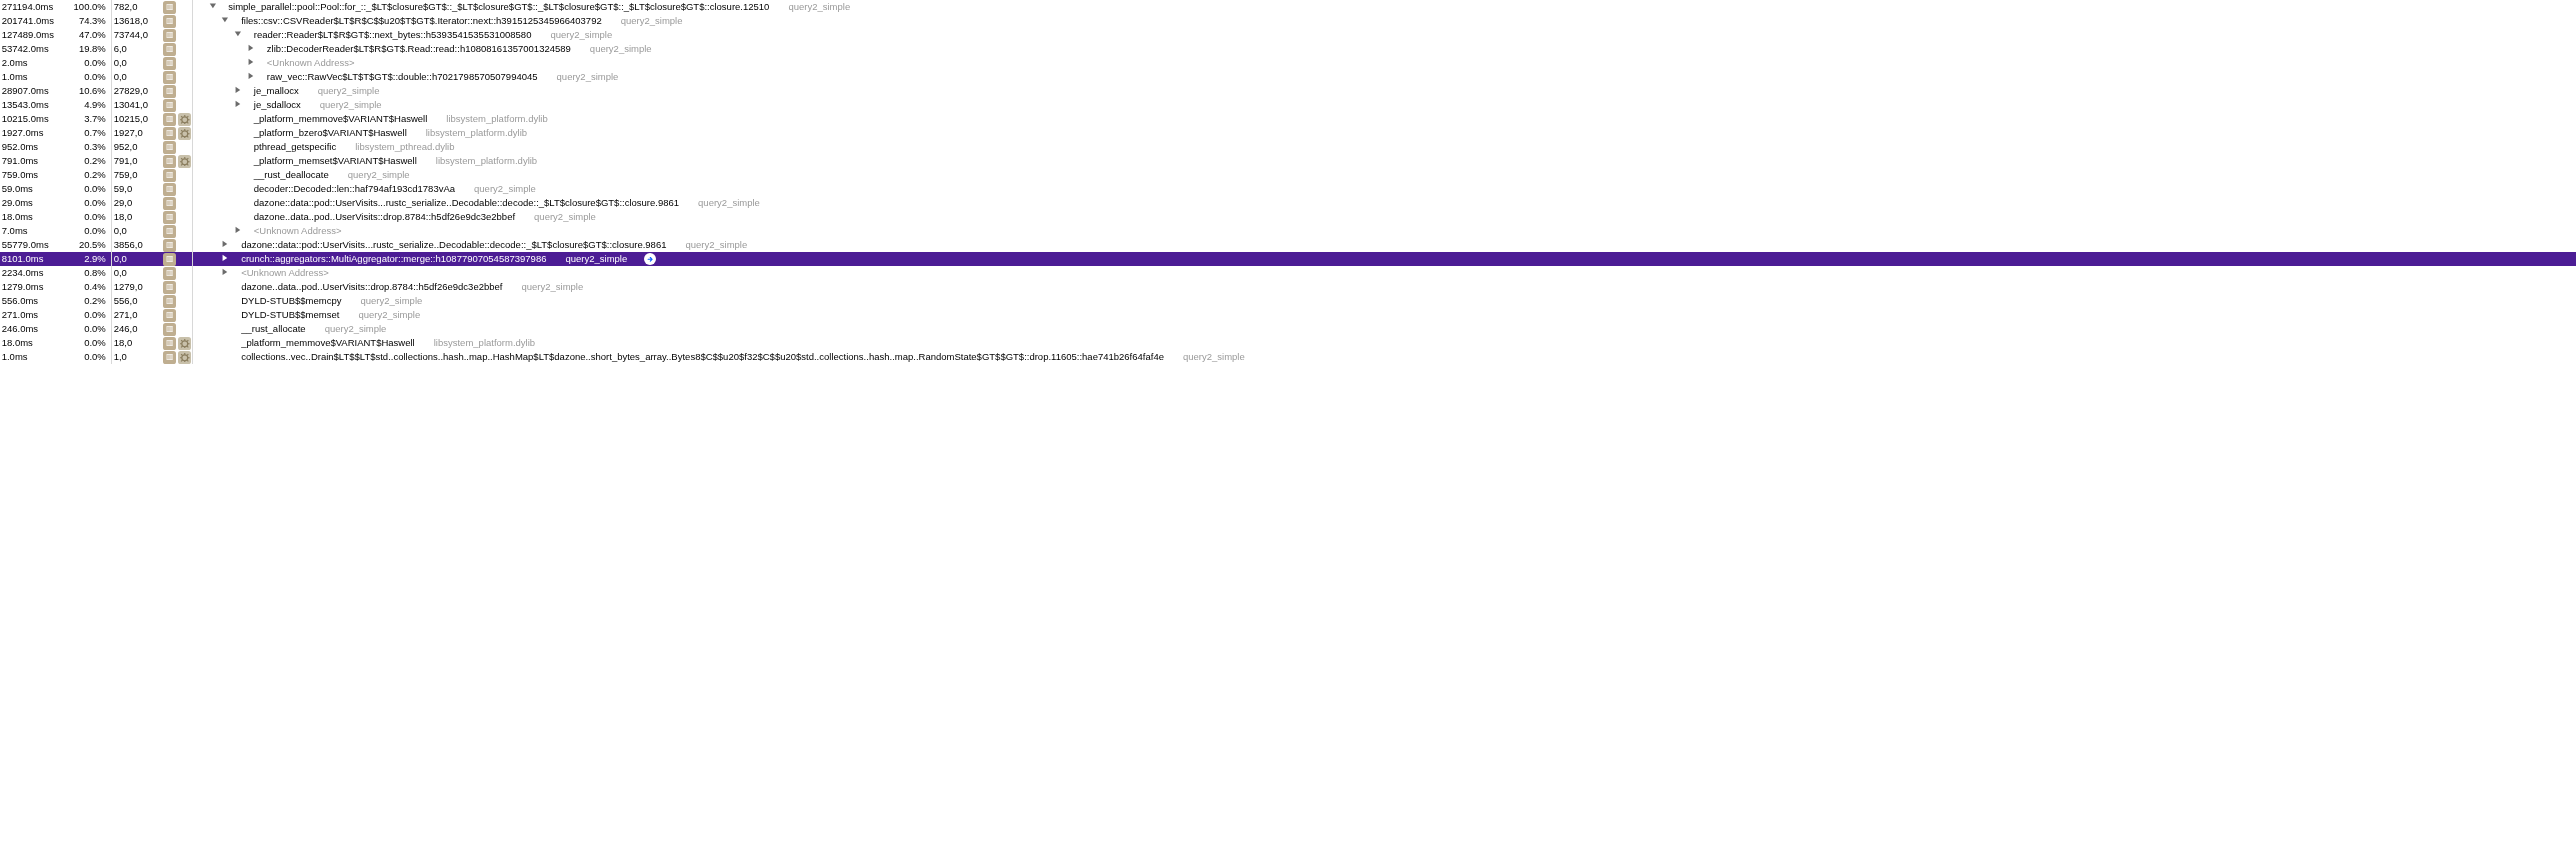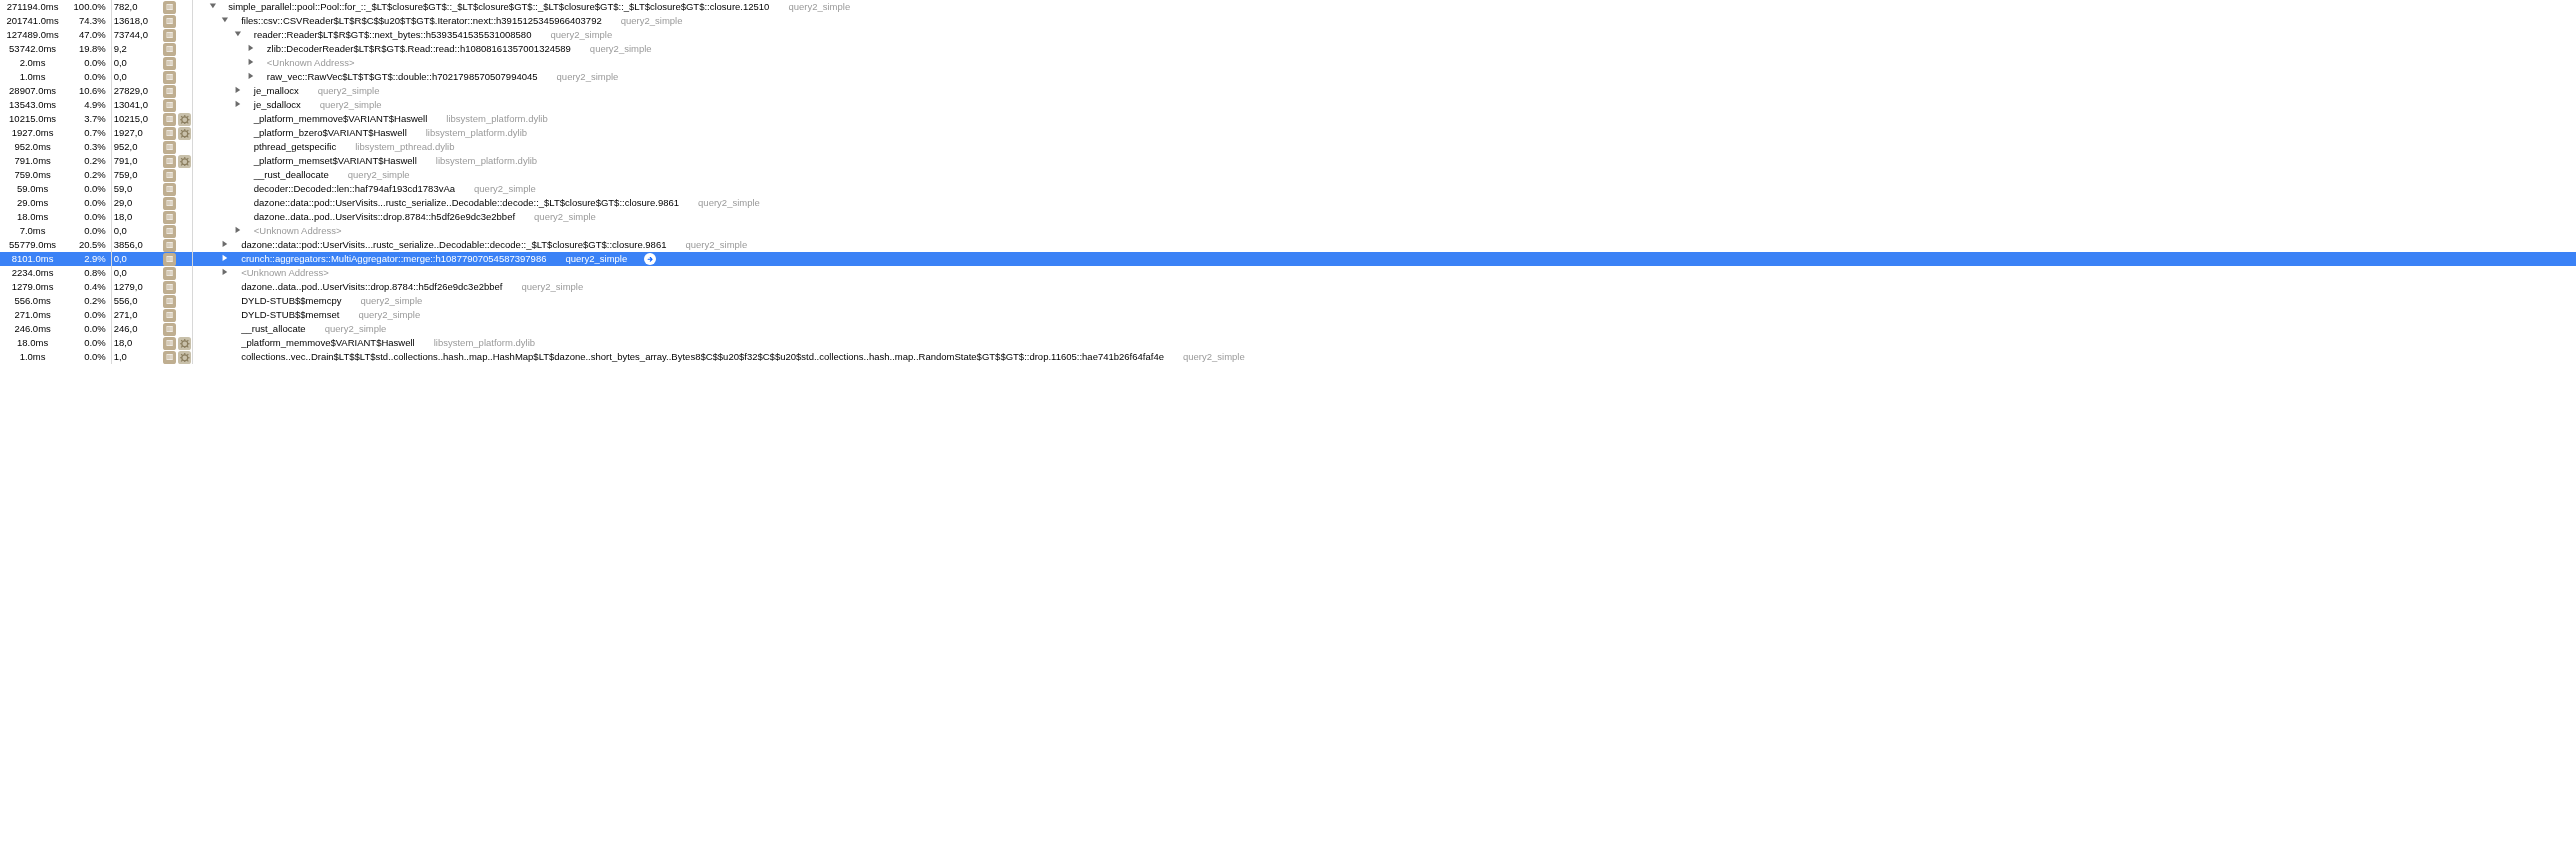--- a/index.html
+++ b/index.html
@@ -10,24 +10,24 @@
     color: #000;
     white-space: nowrap;
     overflow-x: auto;
   }
   .table { display: table; width: 100%; }
   .row {
     display: table-row;
     height: 14px;
     line-height: 14px;
   }
-  .row.selected { background: #3b82f6; color: #fff; }
+  .row.selected { background: #4c1d95; color: #fff; }
   .row.selected .lib { color: #fff; }
   .cell { display: table-cell; vertical-align: middle; padding: 0 1.7px; }
-  .c-time { width: 67px; text-align: center; padding-right: 3.5px; margin-left: 35px; }
+  .c-time { width: 67px; text-align: left; padding-right: 3.5px; margin-left: 35px; }
   .c-pct  { width: 45px; text-align: right; padding-right: 5.2px; border-right: 0.9px solid #d8d8d8; margin-top: 16px; }
   .c-self { width: 50px; text-align: left; padding-right: 3px; }
   .c-ic1  { width: 15.5px; text-align: center; padding: 0; }
   .c-ic2  { width: 15.5px; text-align: center; padding: 0; border-right: 0.9px solid #d8d8d8; }
   .c-sym  { padding-left: 0; }
   .sym-wrap { display: flex; align-items: center; gap: 12px; }
   .indent { display: inline-block; flex-shrink: 0; }
   .arrow {
     display: inline-block;
     width: 7.8px; height: 7.8px;
@@ -119,21 +119,21 @@
             </svg>
           </span>
           <span class="sym-text">reader::Reader$LT$R$GT$::next_bytes::h5393541535531008580</span>
           <span class="lib">query2_simple</span>
         </div>
       </div>
     </div>
     <div class="row">
       <div class="cell c-time">53742.0ms</div>
       <div class="cell c-pct">19.8%</div>
-      <div class="cell c-self">9,2</div>
+      <div class="cell c-self">6,0</div>
       <div class="cell c-ic1"><span class="icon-box icon-col">▥</span></div>
       <div class="cell c-ic2"></div>
       <div class="cell c-sym">
         <div class="sym-wrap">
           <span class="indent" style="width: 42px;"></span>
           <span class="arrow">
             <svg viewBox="0 0 10 10">
               <polygon points="2,1 8,5 2,9" fill="#6b6b6b"></polygon>
             </svg>
           </span>

